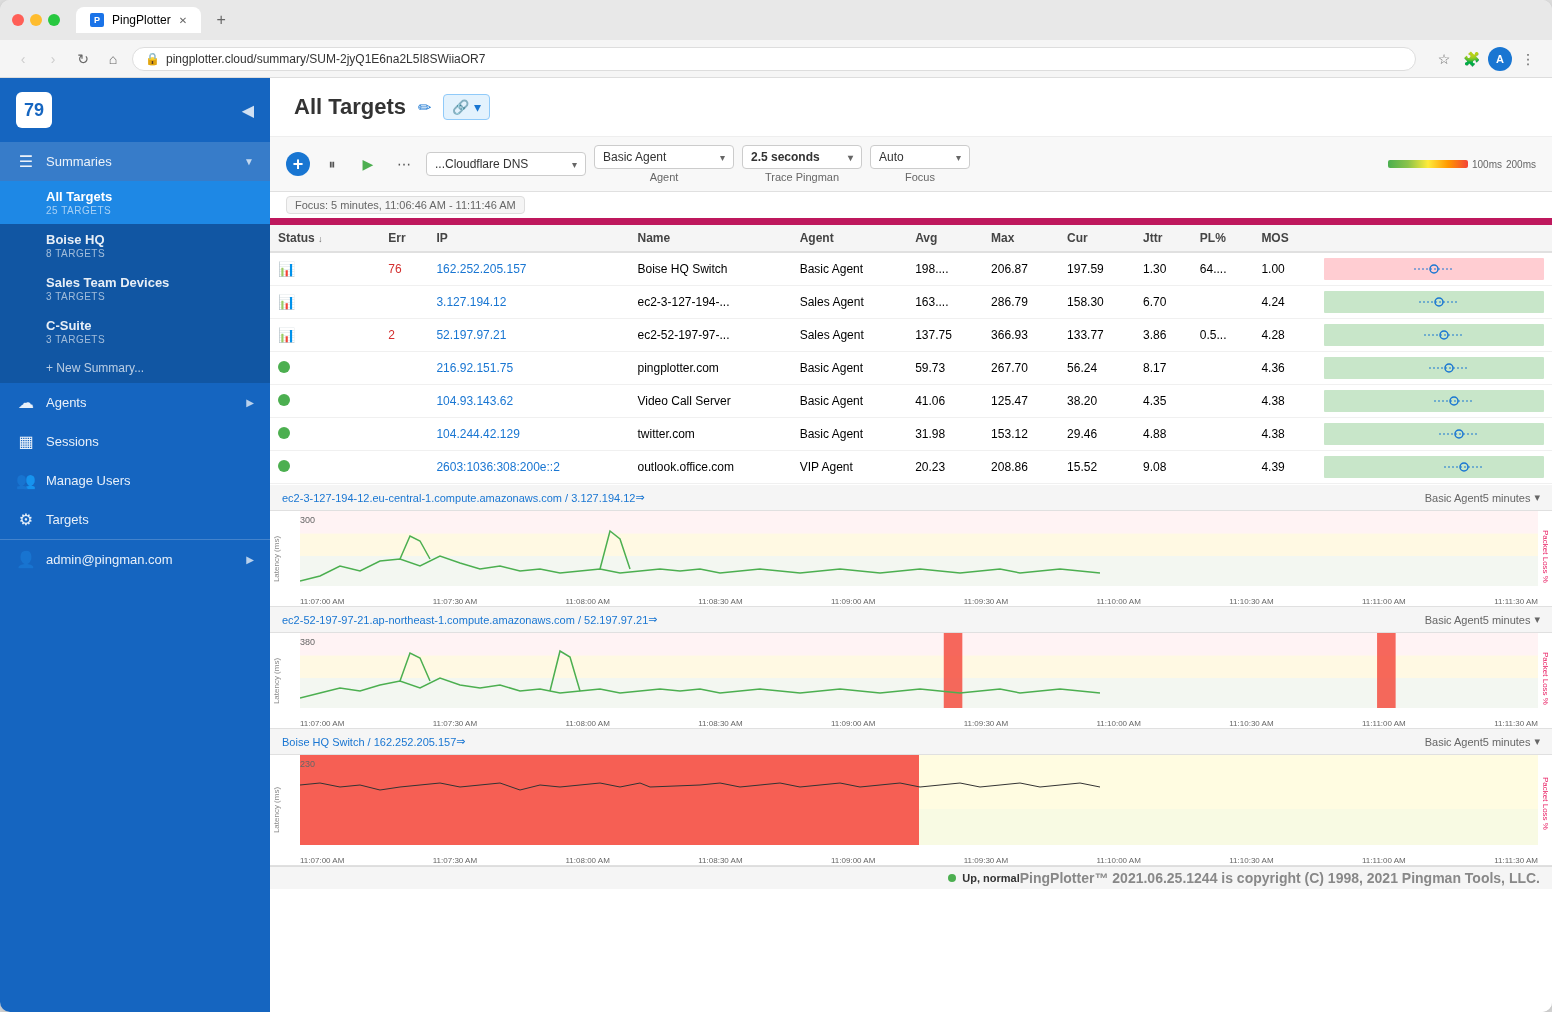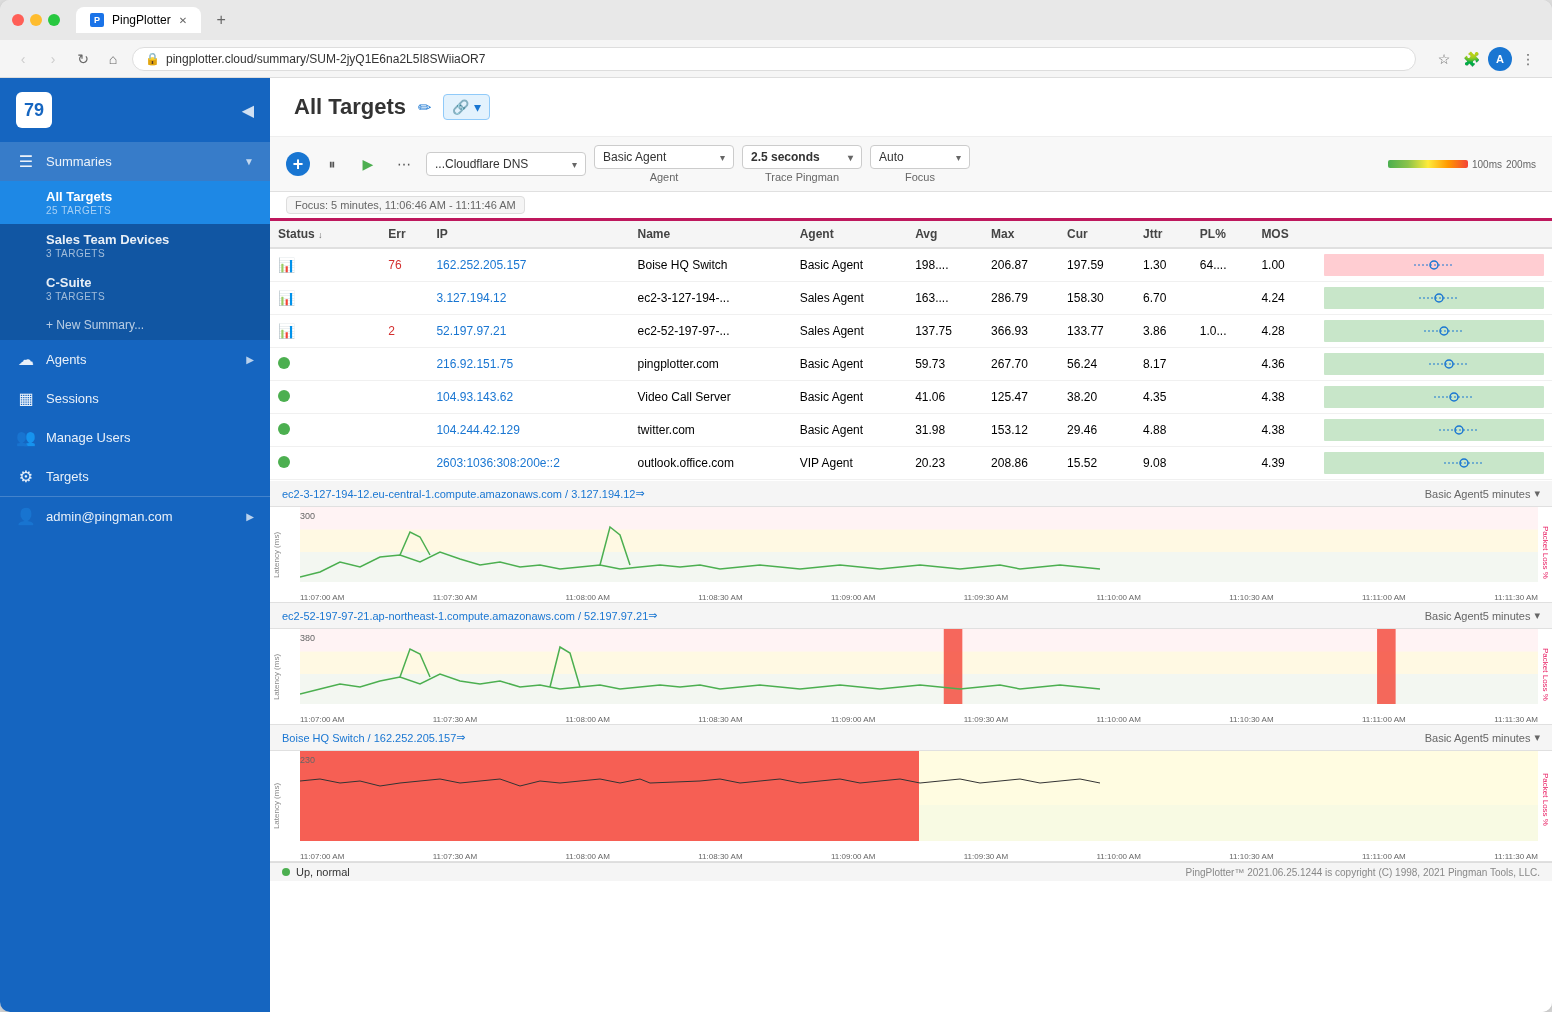--- a/index.html
+++ b/index.html
@@ -66,21 +66,21 @@
     .toolbar { padding: 8px 16px; background: #f8f8f8; border-bottom: 1px solid #e0e0e0; display: flex; align-items: center; gap: 8px; }
     .toolbar-btn { width: 28px; height: 28px; border-radius: 4px; display: flex; align-items: center; justify-content: center; cursor: pointer; font-size: 14px; color: #555; border: 1px solid transparent; }
     .toolbar-btn.green { color: #4caf50; }
     .toolbar-btn.add { background: #1976d2; color: white; border-radius: 50%; font-size: 18px; font-weight: bold; width: 24px; height: 24px; }
     
     .toolbar-dropdown { display: flex; align-items: center; gap: 4px; background: white; border: 1px solid #ccc; border-radius: 4px; padding: 4px 8px; font-size: 12px; cursor: pointer; color: #333; min-width: 160px; }
     .toolbar-dropdown .dd-arrow { margin-left: auto; color: #666; font-size: 10px; }
     .toolbar-label { font-size: 11px; color: #666; text-align: center; }
     .toolbar-group { display: flex; flex-direction: column; align-items: center; gap: 2px; }
     
-    .focus-bar { padding: 4px 16px; background: white; border-bottom: 3px solid #be185d; font-size: 11px; color: #666; }
+    .focus-bar { padding: 4px 16px; background: white; border-bottom: 7px solid #be185d; font-size: 11px; color: #666; }
     .focus-label { background: #f5f5f5; border: 1px solid #ddd; border-radius: 4px; padding: 2px 8px; display: inline-block; }
     
     
     .targets-table { width: 100%; border-collapse: collapse; font-size: 12px; }
     .targets-table th { background: #f5f5f5; padding: 6px 8px; text-align: left; border-bottom: 2px solid #e0e0e0; font-weight: 600; color: #444; white-space: nowrap; }
     .targets-table td { padding: 5px 8px; border-bottom: 1px solid #f0f0f0; white-space: nowrap; }
     .ip-link { color: #1976d2; text-decoration: none; }
     
     
     .charts-area { overflow-y: auto; }
@@ -148,20 +148,24 @@
         <div class="sidebar-item" style="background:rgba(255,255,255,0.15);">
           <span class="item-icon">☰</span>
           <span>Summaries</span>
           <span class="item-arrow">▼</span>
         </div>
 
         <div class="sidebar-submenu">
           <div class="submenu-item active">
             <div class="item-label">All Targets</div>
             <div class="item-sub">25 TARGETS</div>
+          </div>
+          <div class="submenu-item">
+            <div class="item-label">Boise HQ</div>
+            <div class="item-sub">8 TARGETS</div>
           </div>
           <div class="submenu-item">
             <div class="item-label">Sales Team Devices</div>
             <div class="item-sub">3 TARGETS</div>
           </div>
           <div class="submenu-item">
             <div class="item-label">C-Suite</div>
             <div class="item-sub">3 TARGETS</div>
           </div>
           <div class="new-summary">+ New Summary...</div>
@@ -323,21 +327,21 @@
                 <td><span style="color:#ff9800;font-size:14px;">📊</span></td>
                 <td></td>
                 <td><span style="color:#d32f2f;">2</span></td>
                 <td><a class="ip-link" href="#">52.197.97.21</a></td>
                 <td>ec2-52-197-97-...</td>
                 <td>Sales Agent</td>
                 <td>137.75</td>
                 <td>366.93</td>
                 <td>133.77</td>
                 <td>3.86</td>
-                <td>1.0...</td>
+                <td>0.5...</td>
                 <td>4.28</td>
                 <td style="width: 220px;">
                   <svg width="220" height="22" style="display:block;">
       <rect x="0" y="0" width="220" height="22" fill="#c8e6c9" rx="1"></rect>
       <circle cx="120" cy="11" r="4" fill="none" stroke="#1976d2" stroke-width="1.5"></circle>
       <line x1="120" y1="11" x2="140" y2="11" stroke="#1976d2" stroke-width="1" stroke-dasharray="2,2"></line>
       <line x1="100" y1="11" x2="118" y2="11" stroke="#1976d2" stroke-width="1" stroke-dasharray="2,2"></line>
     </svg>
                 </td>
               </tr>
@@ -573,22 +577,22 @@
                 <span>11:10:00 AM</span>
                 <span>11:10:30 AM</span>
                 <span>11:11:00 AM</span>
                 <span>11:11:30 AM</span>
             </div>
             <div style="position:absolute;top:4px;left:30px;font-size:9px;color:#666;">230</div>
           </div>
         </div>
       </div>
 
-      <div style="display:flex;justify-content:space-between;align-items:center;background:#f5f5f5;border-top:1px solid #ddd;padding:3px 12px;">
+      <div style="display:flex;justify-content:flex-end;align-items:center;background:#f5f5f5;border-top:1px solid #ddd;padding:3px 12px;font-weight:bold;">
         <div style="display:flex;align-items:center;gap:6px;">
           <div class="status-dot"></div>
           <span style="font-size:11px;color:#333;">Up, normal</span>
         </div>
-        <span style="font-size:10px;color:#888;">PingPlotter™ 2021.06.25.1244 is copyright (C) 1998, 2021 Pingman Tools, LLC.</span>
+        <span style="font-size:14px;color:#888;">PingPlotter™ 2021.06.25.1244 is copyright (C) 1998, 2021 Pingman Tools, LLC.</span>
       </div>
     </div>
   </div>
 </div>
 
 </body></html>

